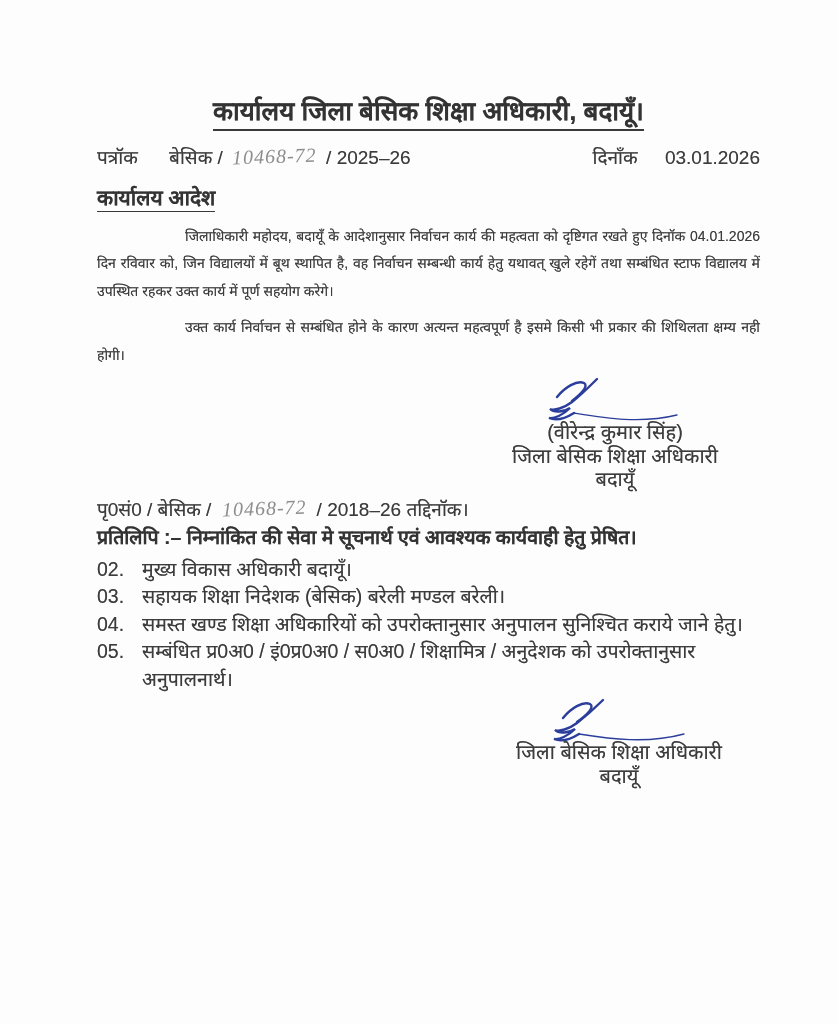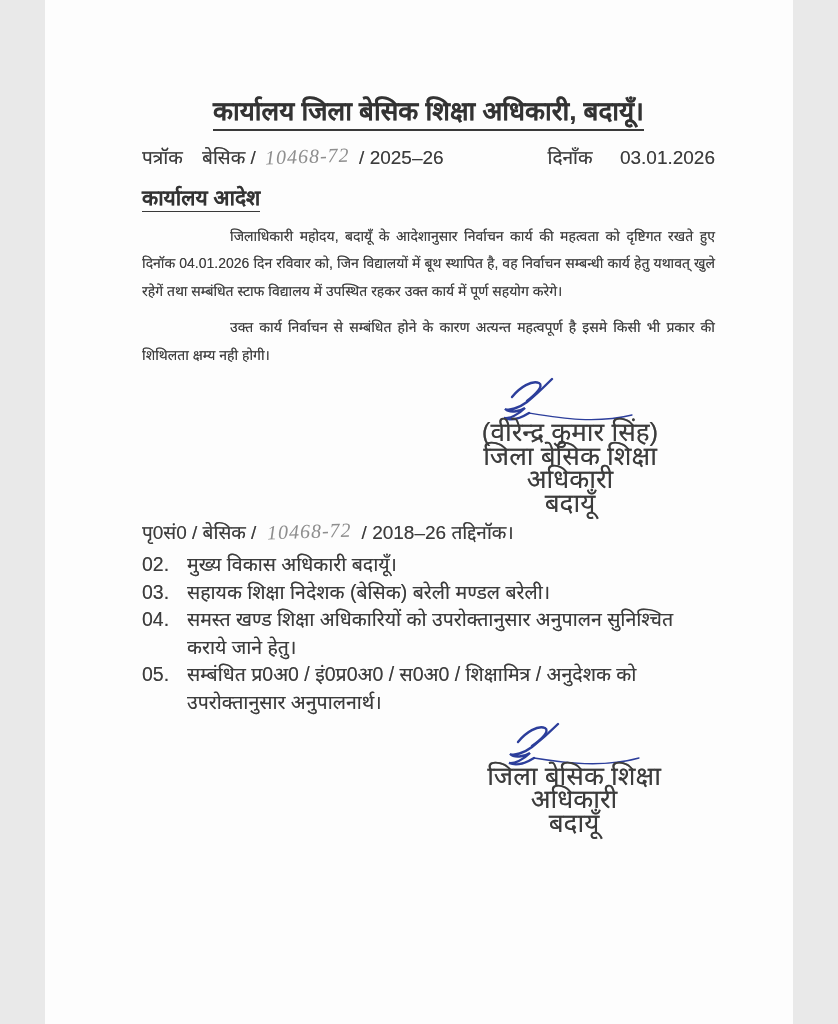--- a/index.html
+++ b/index.html
@@ -1,39 +1,39 @@
 <!DOCTYPE html>
 <html lang="hi"><head>
 <meta charset="utf-8">
 <style>
   html,body{margin:0;padding:0;background:#e9e9e9;}
   .page{
     position:relative;
-    width:748px;height:1024px;
+    width:838px;height:1024px;
     margin:0 auto;
     background:#fdfdfd;
     color:#3c3c3c;
     font-family:"Liberation Sans","DejaVu Sans",sans-serif;
     box-sizing:border-box;
     padding:95px 78px 0 97px;
     overflow:hidden;
     text-shadow:0 0 .5px rgba(60,60,60,.55);
   }
   .title{
     margin:0;text-align:center;
     font-size:26px;font-weight:bold;color:#333;
     line-height:1.25;
   }
   .u{border-bottom:2px solid #3a3a3a;padding-bottom:3px;}
   .refrow{
     display:flex;justify-content:space-between;align-items:baseline;
     margin-top:16px;font-size:19px;line-height:27px;
   }
   .refrow .left span{margin-right:4px;}
-  .refrow .left .lbl{margin-right:14px;}
+  .refrow .left .lbl{margin-right:26px;}
   .refrow .right .lbl{margin-right:22px;}
   .hand{
     display:inline-block;
     font-family:cursive;
     font-style:italic;
     color:#8e8e8e;
     font-size:20px;
     letter-spacing:1px;
     transform:rotate(-2deg) translateY(-1px);
     text-shadow:none;
@@ -47,21 +47,21 @@
     margin:12px 0 0 0;
     font-size:14px;line-height:27.5px;
     text-align:justify;
     text-indent:88px;
   }
   p.p2{margin-top:9px;}
   .sigblock{
     width:262px;
     margin:6px 14px 0 auto;
     text-align:center;
-    font-size:26px;line-height:23.5px;
+    font-size:20px;line-height:23.5px;
   }
   .sigblock .sig-svg{display:block;margin:0 auto -6px auto;}
   .sb2{margin-top:4px;margin-right:10px;}
   .refline2{
     margin-top:4px;font-size:19px;line-height:27px;
   }
   .refline2 span{margin-right:5px;}
   .copyline{
     margin-top:1px;font-size:19.5px;line-height:27px;
     font-weight:bold;color:#333;
@@ -113,20 +113,21 @@
     <div>जिला बेसिक शिक्षा अधिकारी</div>
     <div>बदायूँ</div>
   </div>
 
   <div class="refline2">
     <span>पृ0सं0 / बेसिक /</span>
     <span class="hand">10468-72</span>
     <span>/ 2018–26 तद्दिनॉक।</span>
   </div>
 
+  <div class="copyline">प्रतिलिपि :– निम्नांकित की सेवा मे सूचनार्थ एवं आवश्यक कार्यवाही हेतु प्रेषित।</div>
 
   <div class="list">
     <div class="row">
       <span class="no">02.</span>
       <span>मुख्य विकास अधिकारी बदायूँ।</span>
     </div>
     <div class="row">
       <span class="no">03.</span>
       <span>सहायक शिक्षा निदेशक (बेसिक) बरेली मण्डल बरेली।</span>
     </div>

